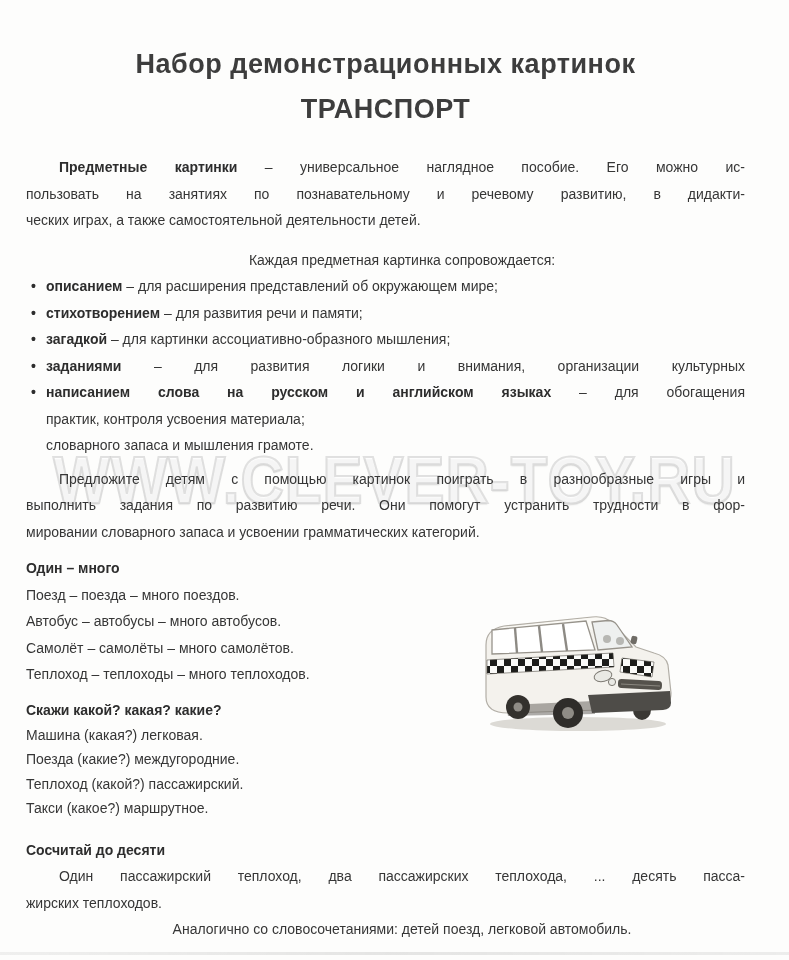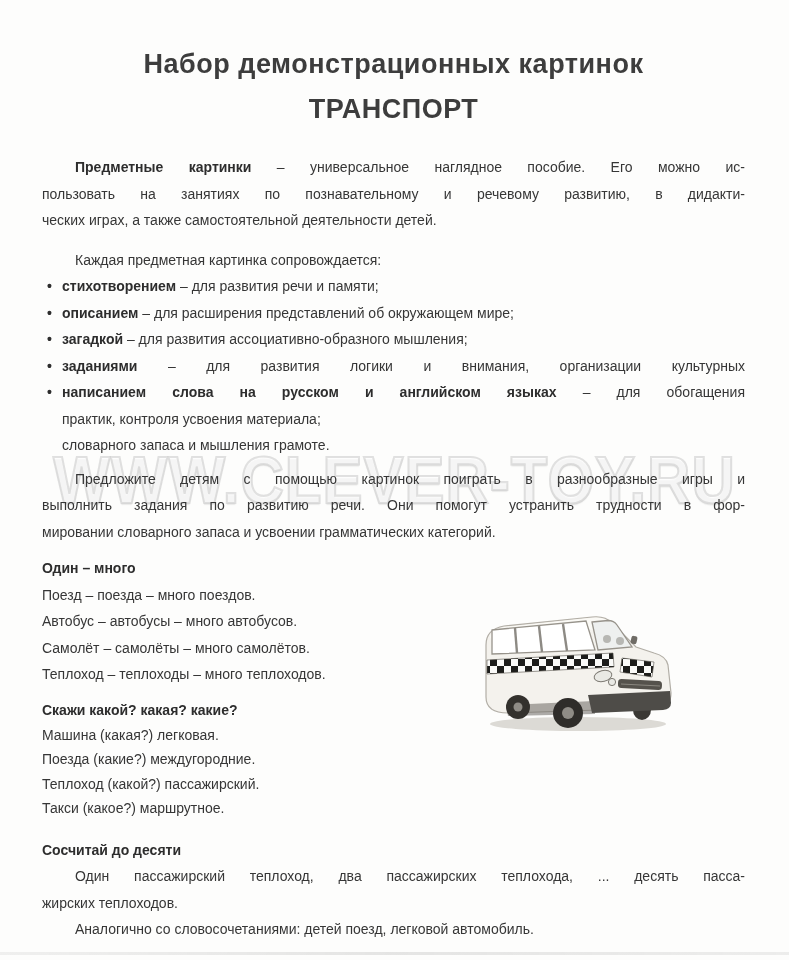--- a/index.html
+++ b/index.html
@@ -6,36 +6,36 @@
   body{
     width:789px;height:960px;
     background:#fdfdfc;
     font-family:"Liberation Sans",sans-serif;
     color:#333;
     position:relative;
     overflow:hidden;
   }
   .page{
     position:absolute;inset:0;
-    padding:0 44px 0 42px;
+    padding:0 44px 0 26px;
     z-index:1;
   }
   
   .title-block{margin-top:42px;text-align:center;}
   .title-line{
     font-size:27px;font-weight:bold;color:#3d3d3d;
     line-height:45px;letter-spacing:0.5px;
   }
   
   .line{
     font-size:14px;line-height:26.5px;color:#363636;
     white-space:nowrap;
   }
   .just{text-align:justify;text-align-last:justify;}
-  .indent{text-indent:33px;}
+  .indent{text-indent:33px;text-align:center;}
   .b{font-weight:bold;color:#2d2d2d;}
   .it{}
   .bullet{position:relative;padding-left:20px;}
   .bullet::before{
     content:"\2022";
     position:absolute;left:5px;top:0;
     font-weight:bold;color:#2d2d2d;
   }
   .cont{padding-left:20px;}
   
@@ -96,23 +96,23 @@
       <div class="line indent just"><span class="b">Предметные картинки</span><span> – универсальное наглядное пособие. Его можно ис-</span></div>
       <div class="line just"><span>пользовать на занятиях по познавательному и речевому развитию, в дидакти-</span></div>
       <div class="line"><span>ческих играх, а также самостоятельной деятельности детей.</span></div>
     </div>
 
   <div class="accompaniment-lead">
       <div class="line indent"><span>Каждая предметная картинка сопровождается:</span></div>
     </div>
 
   <div class="features-list">
+      <div class="line bullet"><span class="b">описанием</span><span> – для расширения представлений об окружающем мире;</span></div>
       <div class="line bullet"><span class="b">стихотворением</span><span> – для развития речи и памяти;</span></div>
-      <div class="line bullet"><span class="b">описанием</span><span> – для расширения представлений об окружающем мире;</span></div>
-      <div class="line bullet"><span class="b">загадкой</span><span> – для развития ассоциативно-образного мышления;</span></div>
+      <div class="line bullet"><span class="b">загадкой</span><span> – для картинки ассоциативно-образного мышления;</span></div>
       <div class="line just bullet"><span class="b">заданиями</span><span> – для развития логики и внимания, организации культурных</span></div>
       <div class="line just bullet"><span class="b">написанием слова на русском и английском языках</span><span> – для обогащения</span></div>
       <div class="line cont"><span>практик, контроля усвоения материала;</span></div>
       <div class="line cont"><span>словарного запаса и мышления грамоте.</span></div>
     </div>
 
   <div class="play-paragraph">
       <div class="line indent just"><span>Предложите детям с помощью картинок поиграть в разнообразные игры и</span></div>
       <div class="line just"><span>выполнить задания по развитию речи. Они помогут устранить трудности в фор-</span></div>
       <div class="line"><span>мировании словарного запаса и усвоении грамматических категорий.</span></div>

